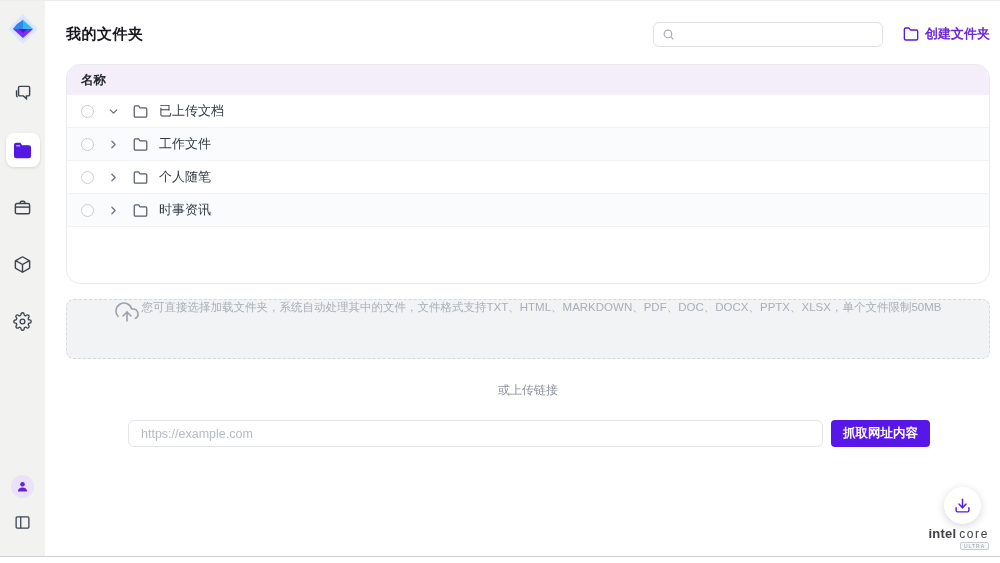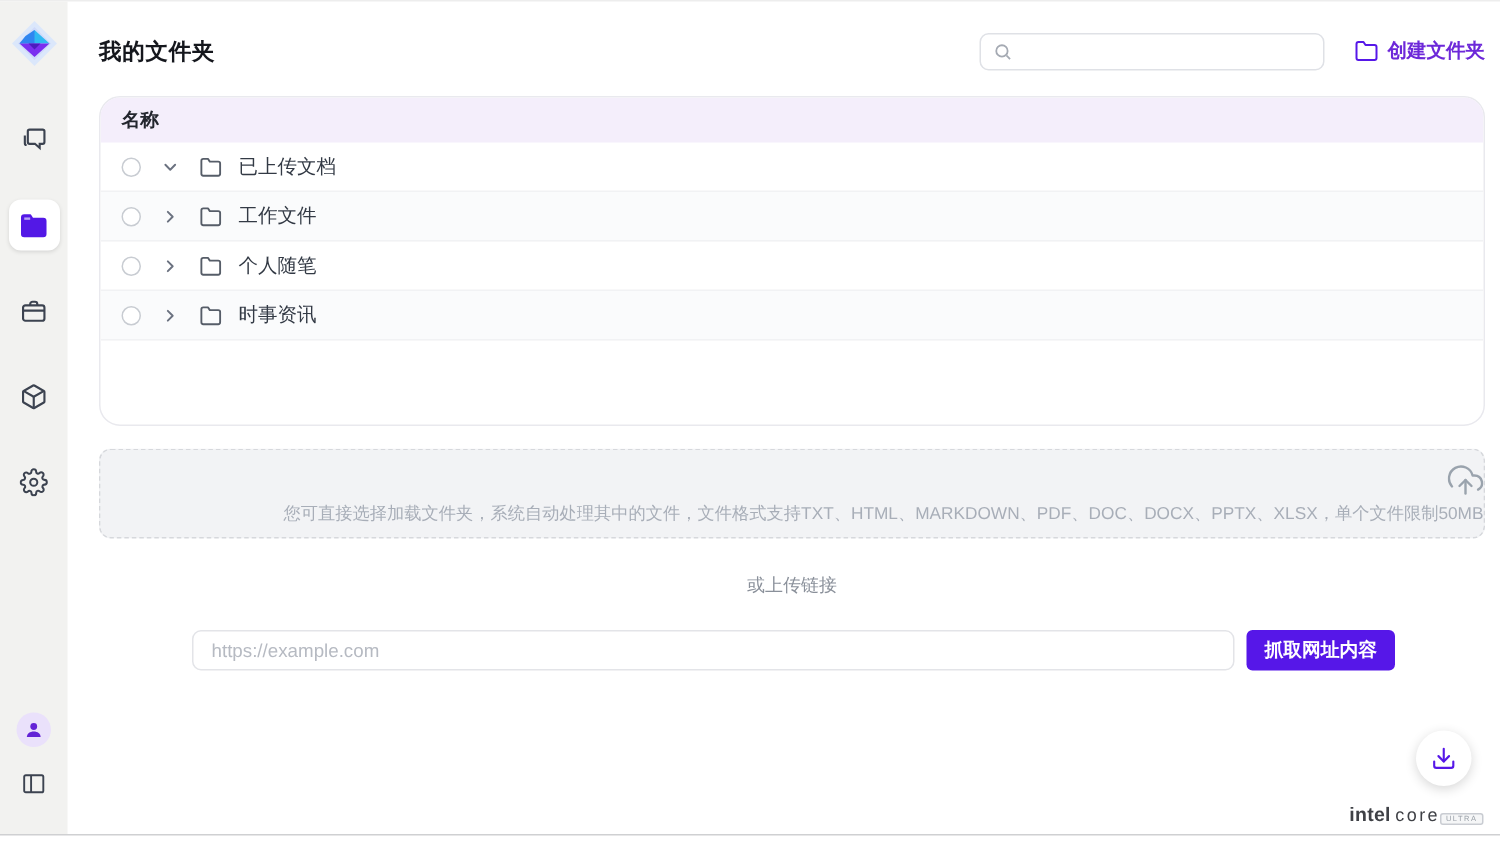--- a/index.html
+++ b/index.html
@@ -24,34 +24,34 @@
   .create-btn { margin-left:20px; display:flex; align-items:center; gap:6px; background:none; border:none; color:#6d28d9; font-size:13px; font-weight:600; cursor:pointer; font-family:inherit; }
 
   .table-card { margin-top:17px; height:220px; border:1px solid #e9e9ee; border-radius:14px; background:#fff; overflow:hidden; }
   .thead { height:30px; background:#f4eefb; display:flex; align-items:center; padding-left:14px; font-size:12.5px; font-weight:700; color:#23262e; }
   .trow { height:33px; display:flex; align-items:center; padding-left:14px; gap:13px; border-bottom:1px solid #f1f2f4; font-size:13px; color:#333a45; cursor:pointer; }
   .trow:nth-child(odd) { background:#fafbfc; }
   .check { width:13px; height:13px; border:1.4px solid #c8ccd2; border-radius:50%; background:#fff; flex:none; cursor:pointer; }
   .chev { display:flex; color:#6b7280; cursor:pointer; }
   .row-name { margin-left:-2px; }
 
-  .dropzone { margin-top:15px; height:60px; background:#f2f3f5; border:1px dashed #d6d8dc; border-radius:8px; display:flex; flex-direction:column; align-items:flex-end; justify-content:center; gap:3px; cursor:pointer; }
+  .dropzone { margin-top:15px; height:60px; background:#f2f3f5; border:1px dashed #d6d8dc; border-radius:8px; display:flex; flex-direction:row; align-items:flex-start; justify-content:center; gap:3px; cursor:pointer; }
   .dropzone .hint { font-size:11.5px; color:#a8aeb8; }
 
   .or-link { margin-top:23px; text-align:center; font-size:12px; color:#8a909a; }
 
   .url-row { margin:21px 60px 0 62px; display:flex; gap:8px; }
   .url-input { flex:1; height:27px; border:1px solid #e3e4e8; border-radius:6px; padding:0 12px; font-size:12.5px; color:#333; outline:none; font-family:inherit; background:#fff; }
   .url-input::placeholder { color:#b6bac2; }
   input::placeholder { color:#b6bac2; }
   .fetch-btn { height:27px; padding:0 12px; background:#5617e8; color:#fff; border:none; border-radius:4px; font-size:12.5px; font-weight:600; cursor:pointer; font-family:inherit; }
 
   
   .fab { position:absolute; right:19px; bottom:32px; width:37px; height:37px; border-radius:50%; background:#fff; border:none; box-shadow:0 2px 8px rgba(0,0,0,.16); display:flex; align-items:center; justify-content:center; cursor:pointer; }
-  .intel { position:absolute; right:11px; bottom:6px; display:flex; flex-direction:row; align-items:flex-end; color:#3f4146; }
+  .intel { position:absolute; right:11px; bottom:6px; display:flex; flex-direction:column; align-items:flex-end; color:#3f4146; }
   .intel-line { font-size:13px; display:flex; align-items:baseline; gap:3px; }
   .intel-name { font-weight:600; letter-spacing:.2px; }
   .intel-core { font-weight:400; letter-spacing:1.6px; font-size:12px; }
   .intel-badge { margin-top:1px; font-size:5px; letter-spacing:1px; color:#9aa0a8; border:1px solid #c9ccd2; border-radius:2px; padding:0 3px; background:#f5f6f7; text-transform:uppercase; }
 </style>
 </head>
 <body>
 
 <div class="app">
 

